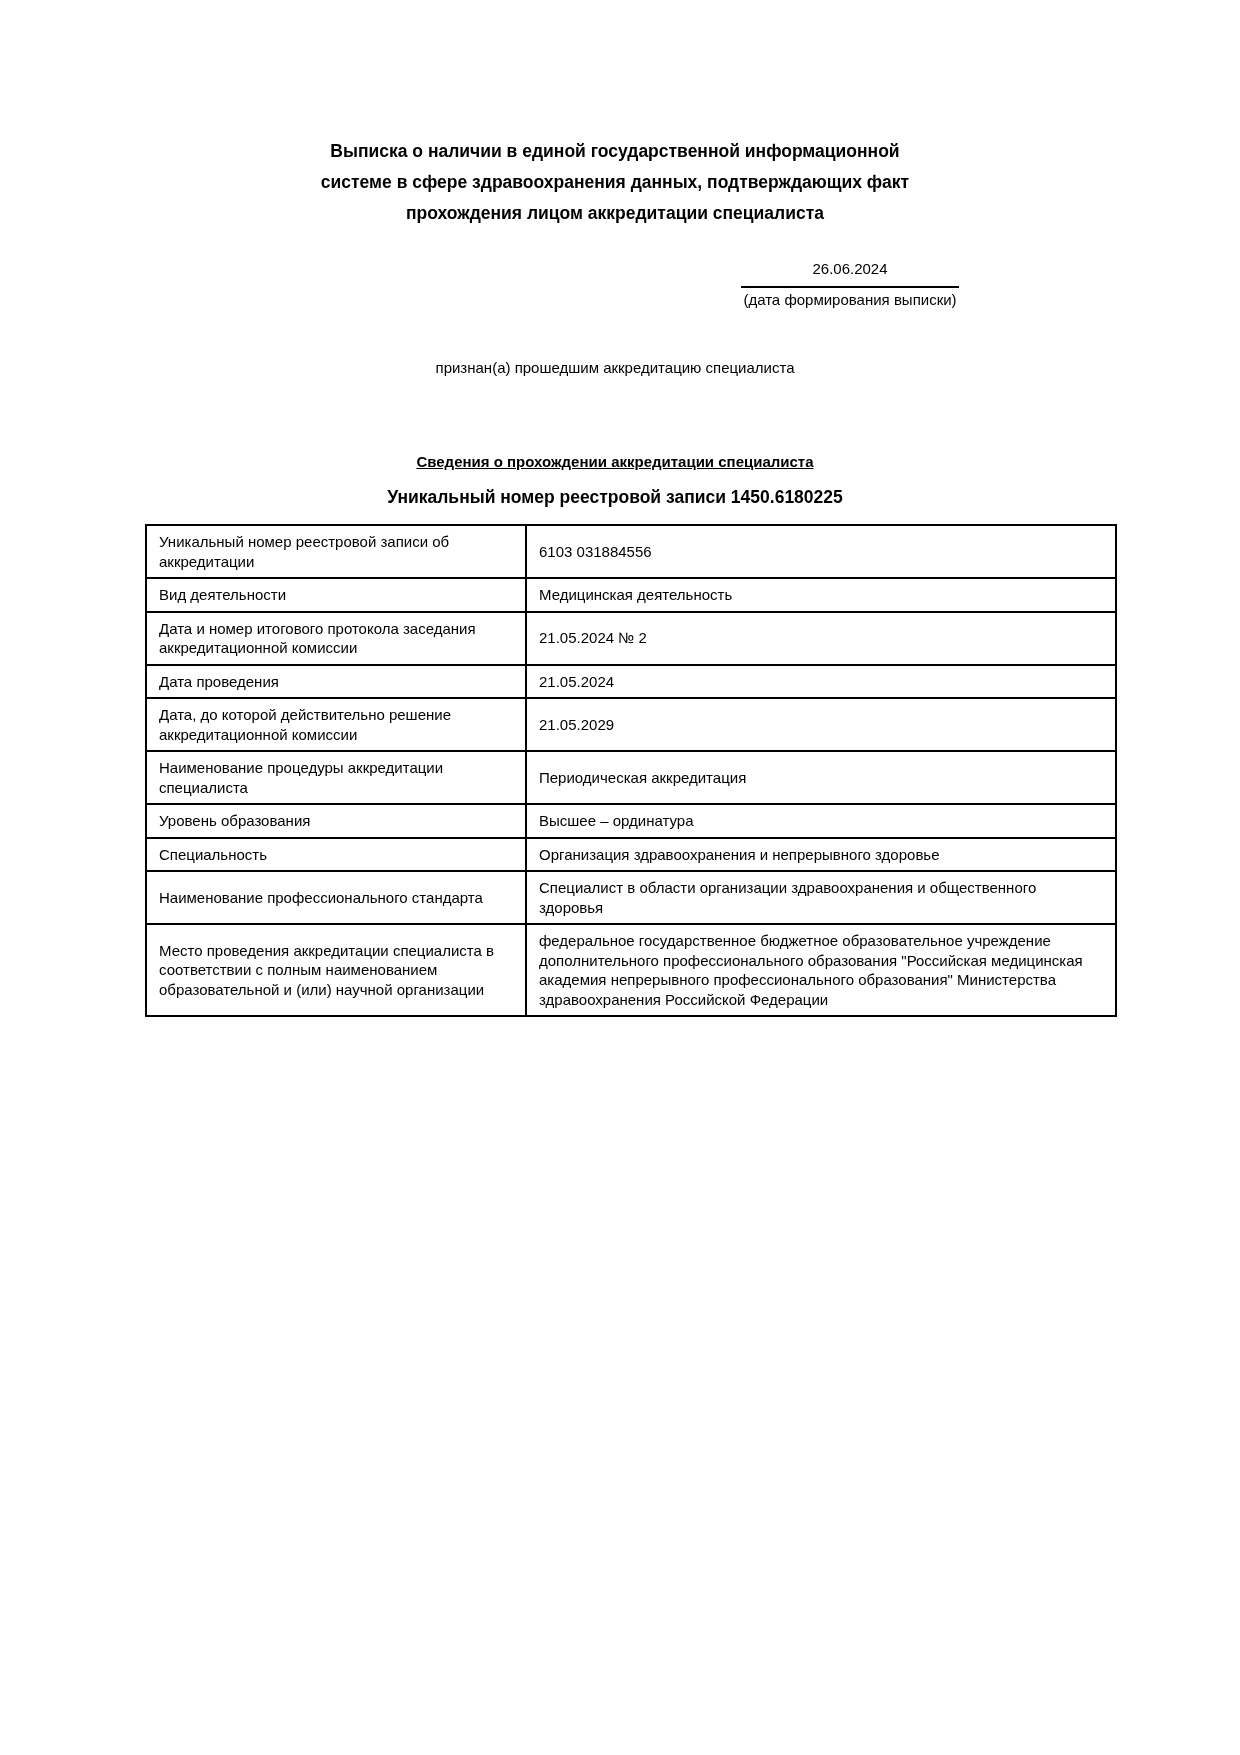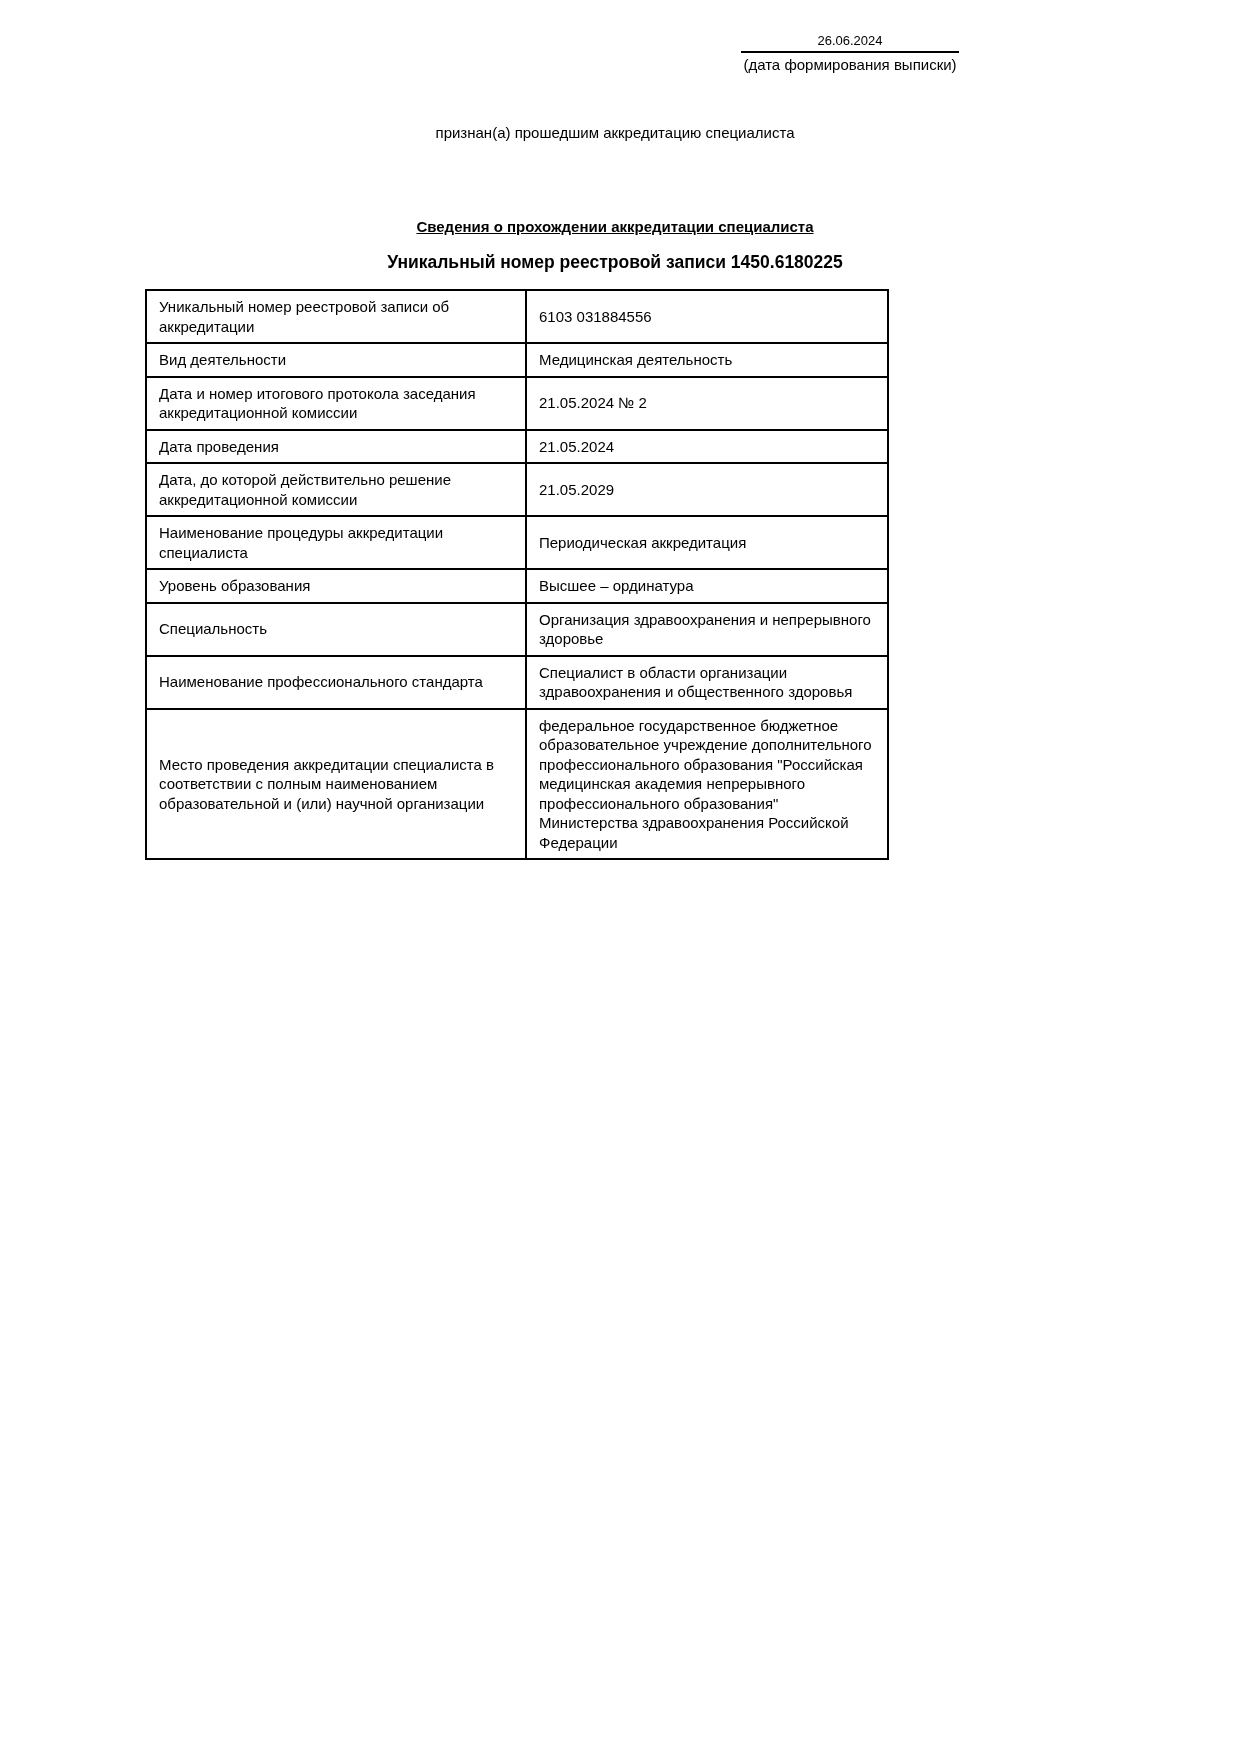--- a/index.html
+++ b/index.html
@@ -31,22 +31,22 @@
   }
   .date-block {
     width: 270px;
     margin: 31px 0 0 570px;
     text-align: center;
   }
   .date-value {
     display: inline-block;
     min-width: 218px;
     border-bottom: 2px solid #000;
-    padding-bottom: 3px;
-    font-size: 13px;
+    padding-bottom: 9px;
+    font-size: 15px;
   }
   .date-caption {
     margin-top: 3px;
     font-size: 15px;
   }
   .intro {
     margin: 27px 0 0 0;
     text-align: center;
     font-size: 15px;
     line-height: 22px;
@@ -59,39 +59,44 @@
     text-decoration: underline;
   }
   .record-heading {
     margin: 17px 0 0 0;
     font-size: 17.5px;
     font-weight: bold;
     text-align: center;
   }
   table.acc-table {
     margin-top: 16px;
-    width: 744px;
+    width: 972px;
     border-collapse: collapse;
     table-layout: fixed;
   }
   table.acc-table td {
     border: 2px solid #000000;
     font-size: 15px;
     line-height: 19.5px;
     padding: 6px 12px;
     vertical-align: middle;
     word-wrap: break-word;
   }
 </style>
 </head>
 <body>
 
 <div class="page">
   <div class="content">
 
+    <h1 class="title">
+      <span>Выписка о наличии в единой государственной информационной</span><br>
+      <span>системе в сфере здравоохранения данных, подтверждающих факт</span><br>
+      <span>прохождения лицом аккредитации специалиста</span>
+    </h1>
 
     <div class="date-block">
       <div class="date-value">26.06.2024</div>
       <div class="date-caption">(дата формирования выписки)</div>
     </div>
 
     <p class="intro">
       <br>
       <span>признан(а) прошедшим аккредитацию специалиста</span>
     </p>

